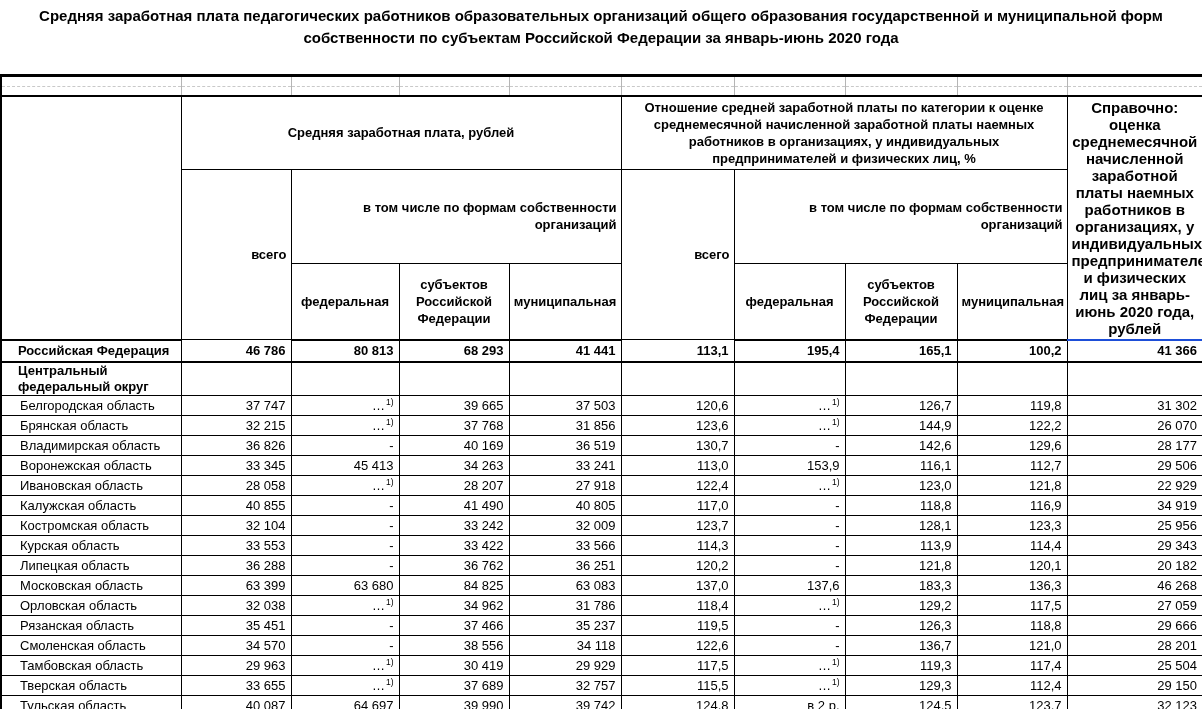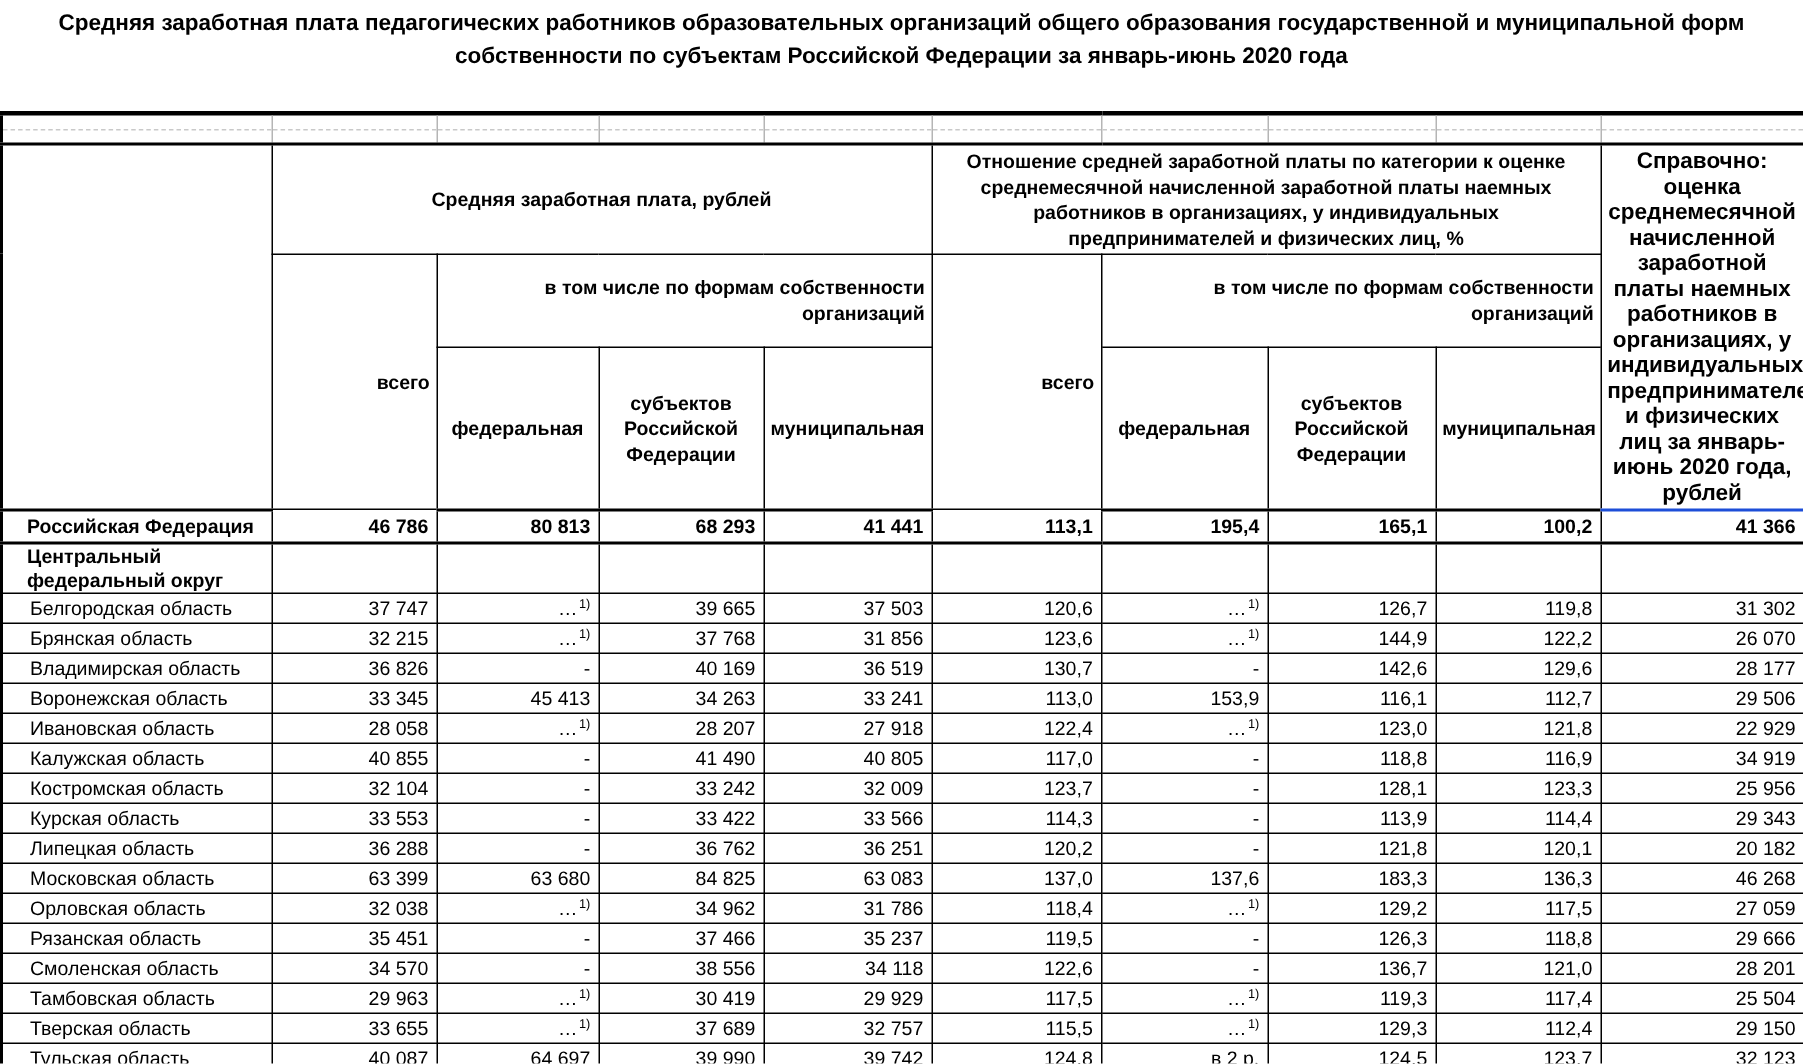--- a/index.html
+++ b/index.html
@@ -39,21 +39,21 @@
     font-weight: bold;
     font-size: 13px;
     text-align: center;
     vertical-align: middle;
     padding: 2px 4px;
     line-height: 17px;
     background: #fff;
   }
   tr.hrow1 th { height: 56px; }
   tr.hrow2 th { height: 50px; text-align: right; }
-  tr.hrow3 th { height: 108px; border-bottom: 2px solid #000; }
+  tr.hrow3 th { height: 76px; border-bottom: 2px solid #000; }
   th.refcell { font-size: 15px; line-height: 17px; white-space: pre-line; border-bottom: 2px solid #1d4ed8; }
   th.corner { border-bottom: 2px solid #000; }
   
   tbody td {
     font-size: 13px;
     height: 20px;
     vertical-align: middle;
     white-space: nowrap;
     padding: 0 5px;
   }

